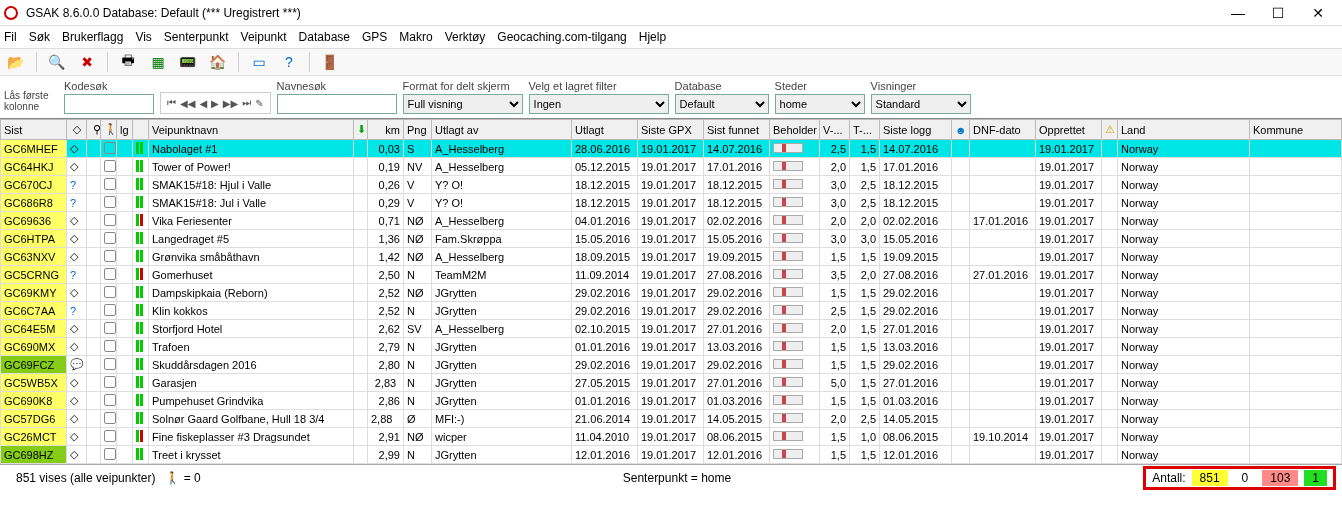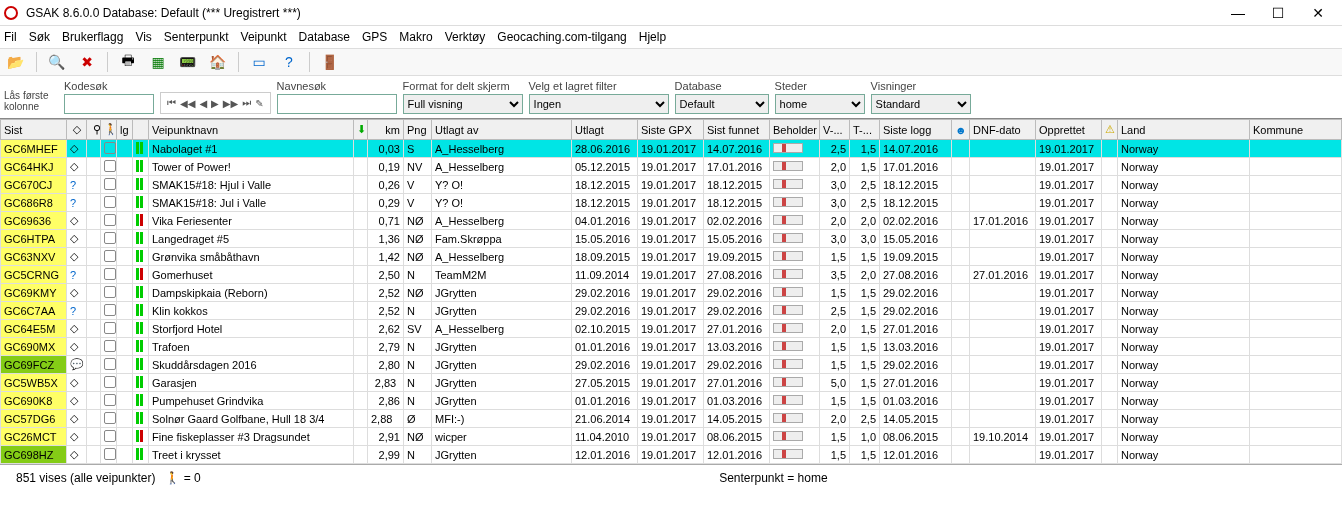--- a/index.html
+++ b/index.html
@@ -660,13 +660,20 @@
 </table>
 </div>
 
 <div class="statusbar">
   <div class="status-cell">
     <span>851 vises (alle veipunkter)</span> &nbsp;
     <span>🚶</span>
     <span>= 0</span>
   </div>
   <div class="status-cell flex" style="text-align:center">Senterpunkt = home</div>
+  <div class="antallbox">
+    <span>Antall:</span>
+    <span class="badge y">851</span>
+    <span class="badge">0</span>
+    <span class="badge p">103</span>
+    <span class="badge g">1</span>
+  </div>
 </div>
 
 </body></html>

